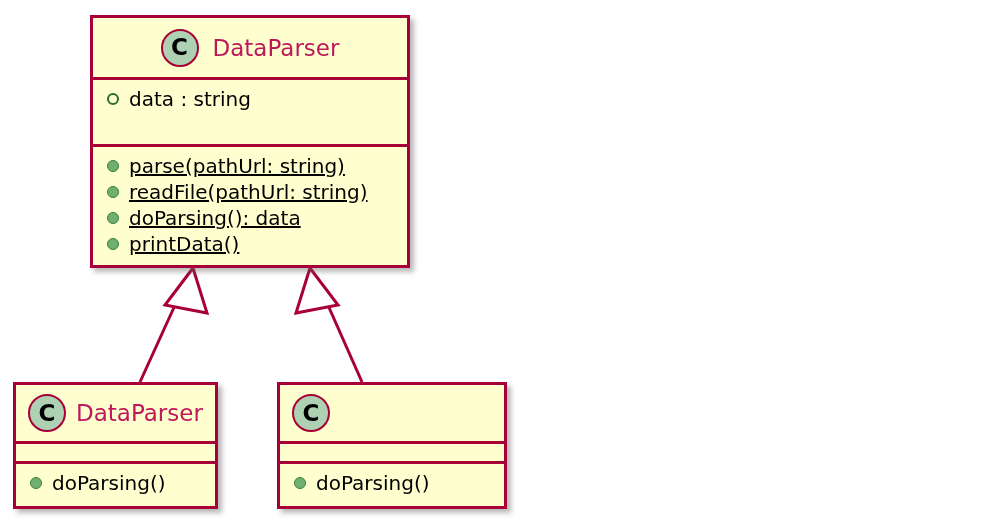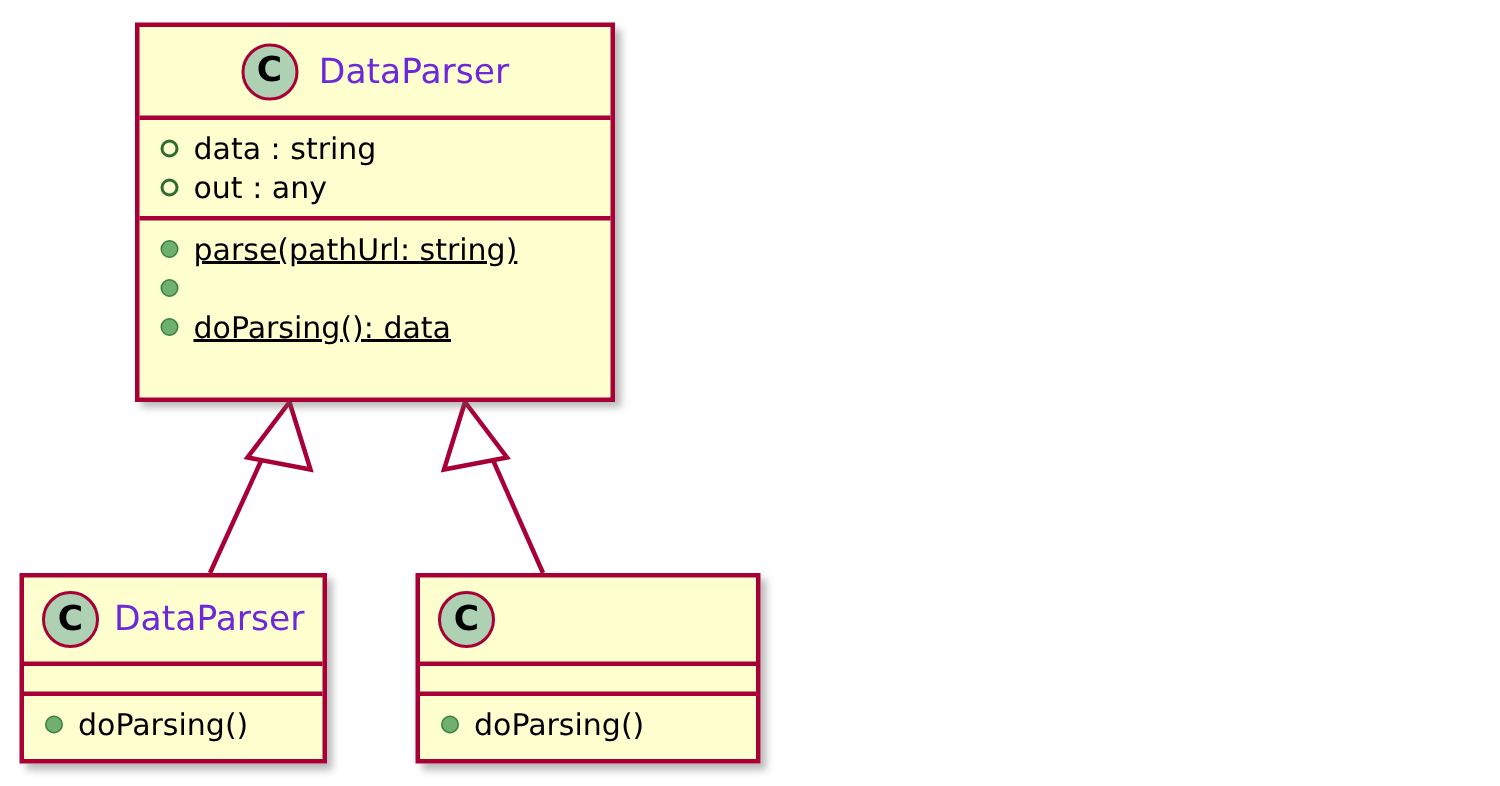--- a/index.html
+++ b/index.html
@@ -55,21 +55,21 @@
     justify-content: center;
     font-family: "DejaVu Sans", sans-serif;
     font-weight: bold;
     font-size: 23px;
     color: #000000;
     line-height: 1;
     flex: none;
   }
   .class-name {
     font-size: 23px;
-    color: #6d28d9;
+    color: #be185d;
     white-space: nowrap;
     font-family: "DejaVu Sans", sans-serif;
   }
   .divider {
     height: 3px;
     background: #A80036;
     width: 100%;
     flex: none;
   }
   .compartment {
@@ -173,37 +173,38 @@
     <div class="class-header">
       <span class="class-icon">C</span>
       <span class="class-name">DataParser</span>
     </div>
     <div class="divider"></div>
     <div class="compartment attrs">
       <div class="member-row">
         <span class="vis vis-protected"></span>
         <span class="member-text">data : string</span>
       </div>
-      <div class="member-row">
-        <span class="vis vis-protected"></span>
-        <span class="member-text">out : any</span>
-      </div>
     </div>
     <div class="divider"></div>
     <div class="compartment ops">
       <div class="member-row">
         <span class="vis vis-public"></span>
         <span class="member-text">parse(pathUrl: string)</span>
       </div>
       <div class="member-row">
         <span class="vis vis-public"></span>
+        <span class="member-text">readFile(pathUrl: string)</span>
       </div>
       <div class="member-row">
         <span class="vis vis-public"></span>
         <span class="member-text">doParsing(): data</span>
+      </div>
+      <div class="member-row">
+        <span class="vis vis-public"></span>
+        <span class="member-text">printData()</span>
       </div>
     </div>
   </div>
 
   <div class="uml-class" id="class-csvparser">
     <div class="class-header">
       <span class="class-icon">C</span>
       <span class="class-name">DataParser</span>
     </div>
     <div class="divider"></div>

